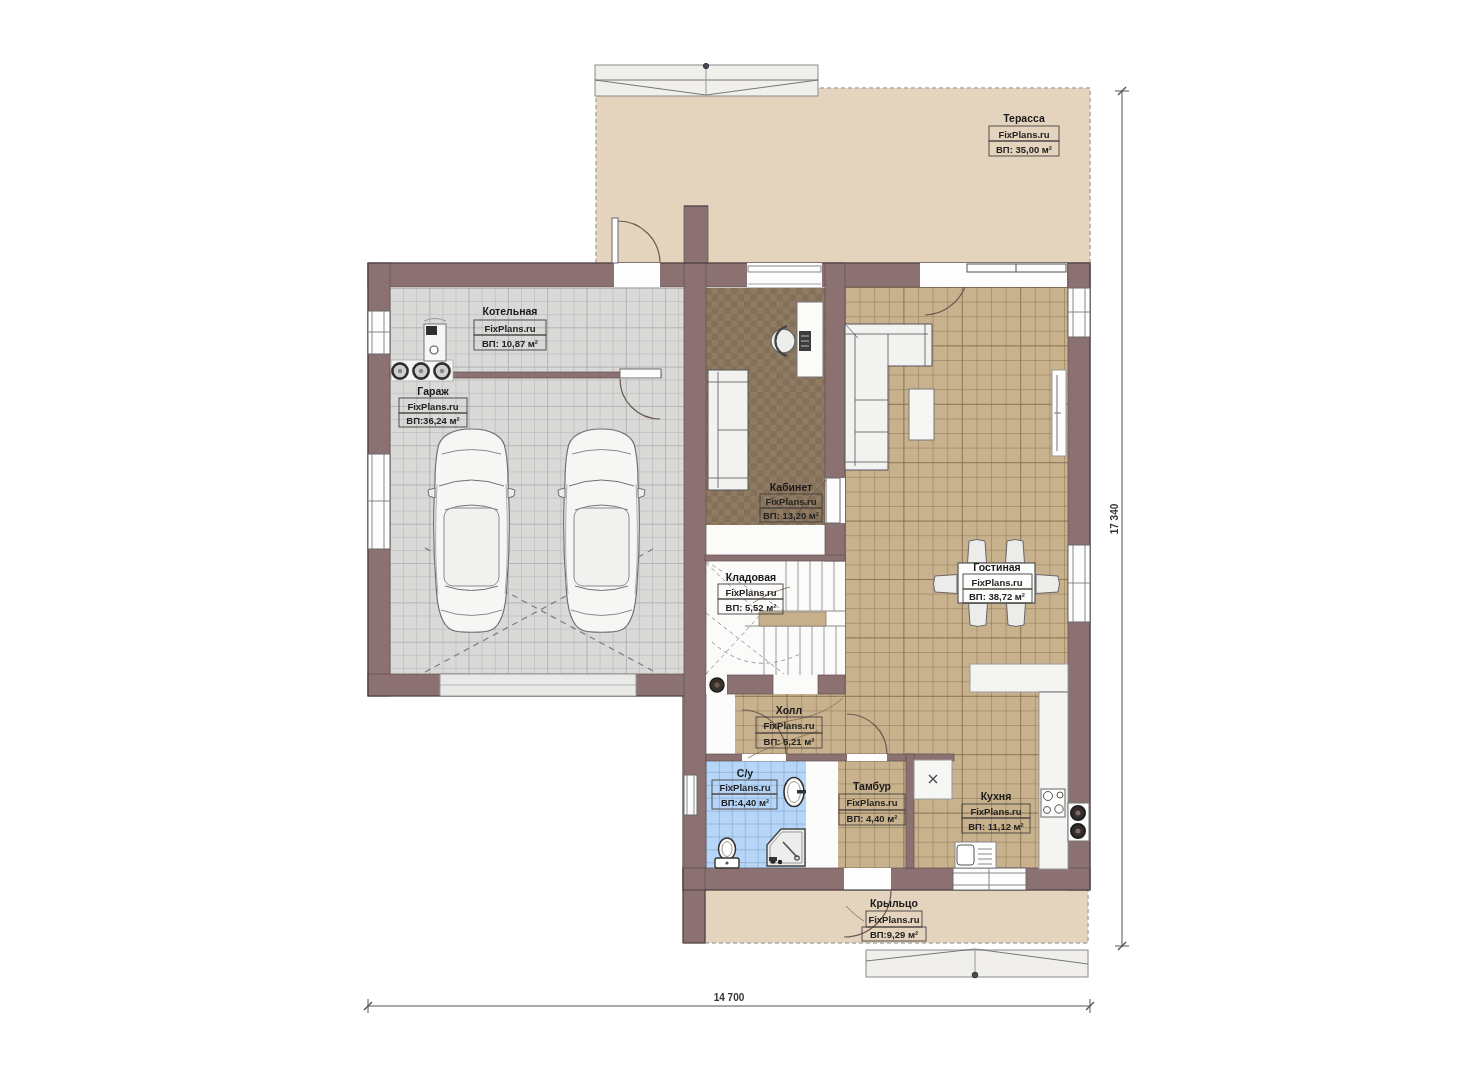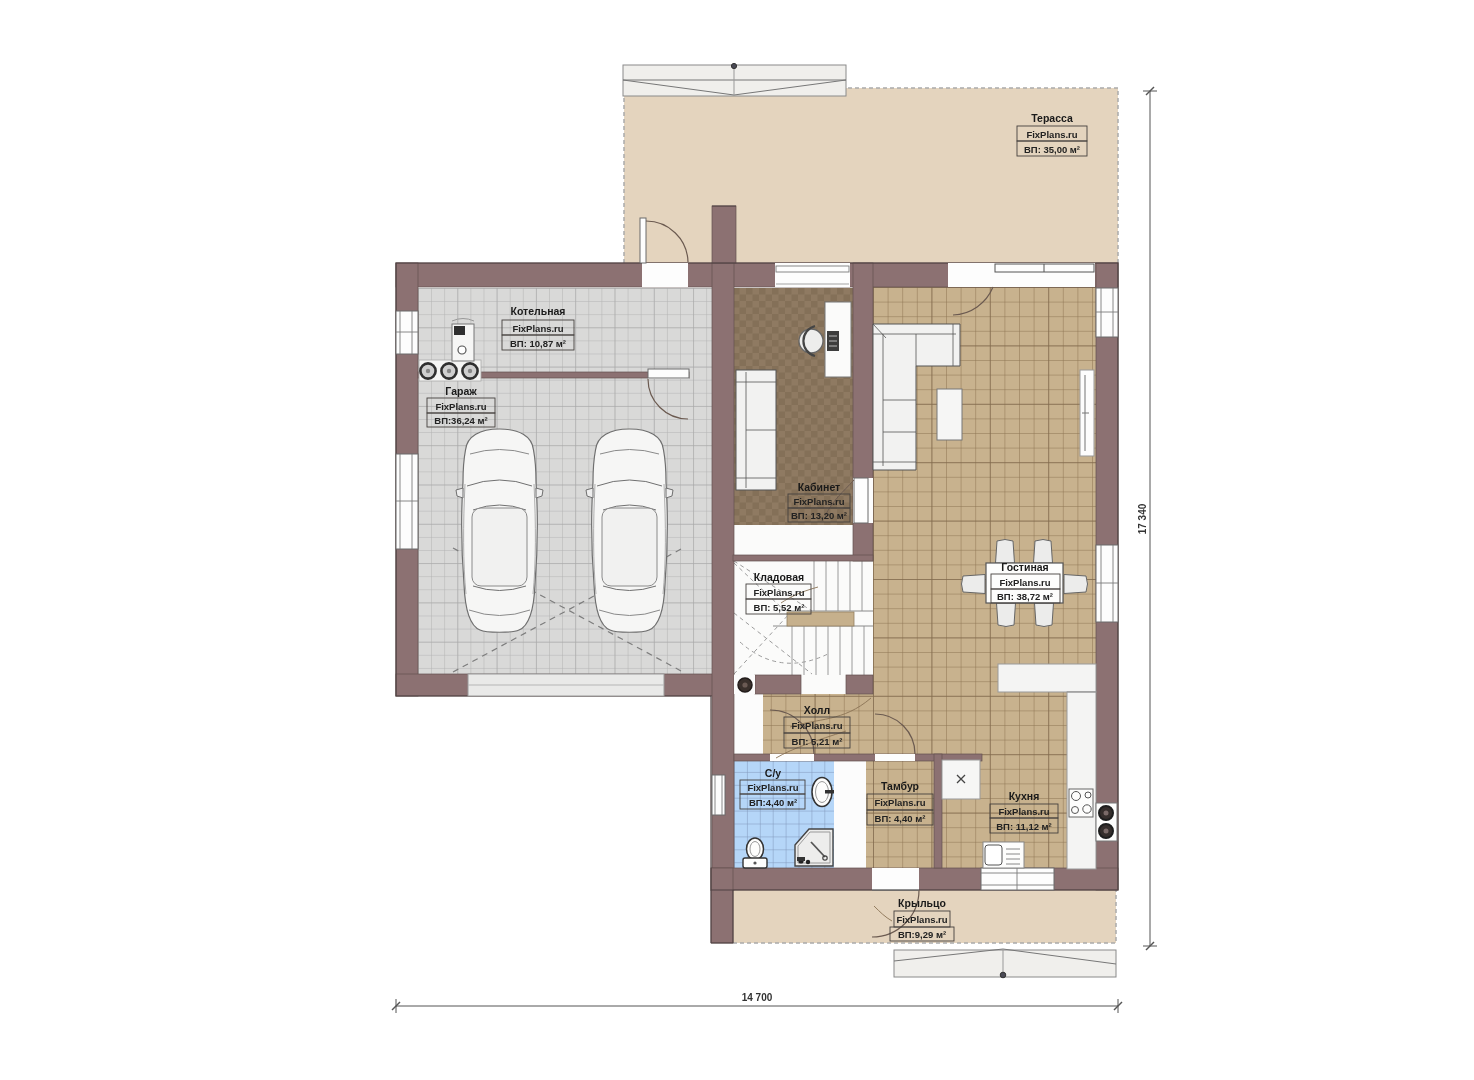--- a/index.html
+++ b/index.html
@@ -1,17 +1,17 @@
 <!DOCTYPE html>
 <html><head>
 <meta charset="utf-8">
 <style>
 html,body{margin:0;padding:0;background:#fff;}
 *{font-family:"Liberation Sans",sans-serif;}
-.wrap{width:1336px;height:1080px;position:relative;background:#f9a8d4;overflow:hidden;margin-left:28px;}
+.wrap{width:1336px;height:1080px;position:relative;background:#f9a8d4;overflow:hidden;}
 text{fill:#1f1f1f;}
 .rn{font-size:10.5px;font-weight:bold;fill:#1a1a1a;}
 .bx{font-size:9.5px;font-weight:bold;fill:#222;}
 .dim{font-size:10px;font-weight:bold;fill:#333;}
 </style>
 </head>
 <body>
 <div class="wrap">
 <svg width="1474" height="1080" viewBox="0 0 1474 1080" xmlns="http://www.w3.org/2000/svg">
 <defs>

